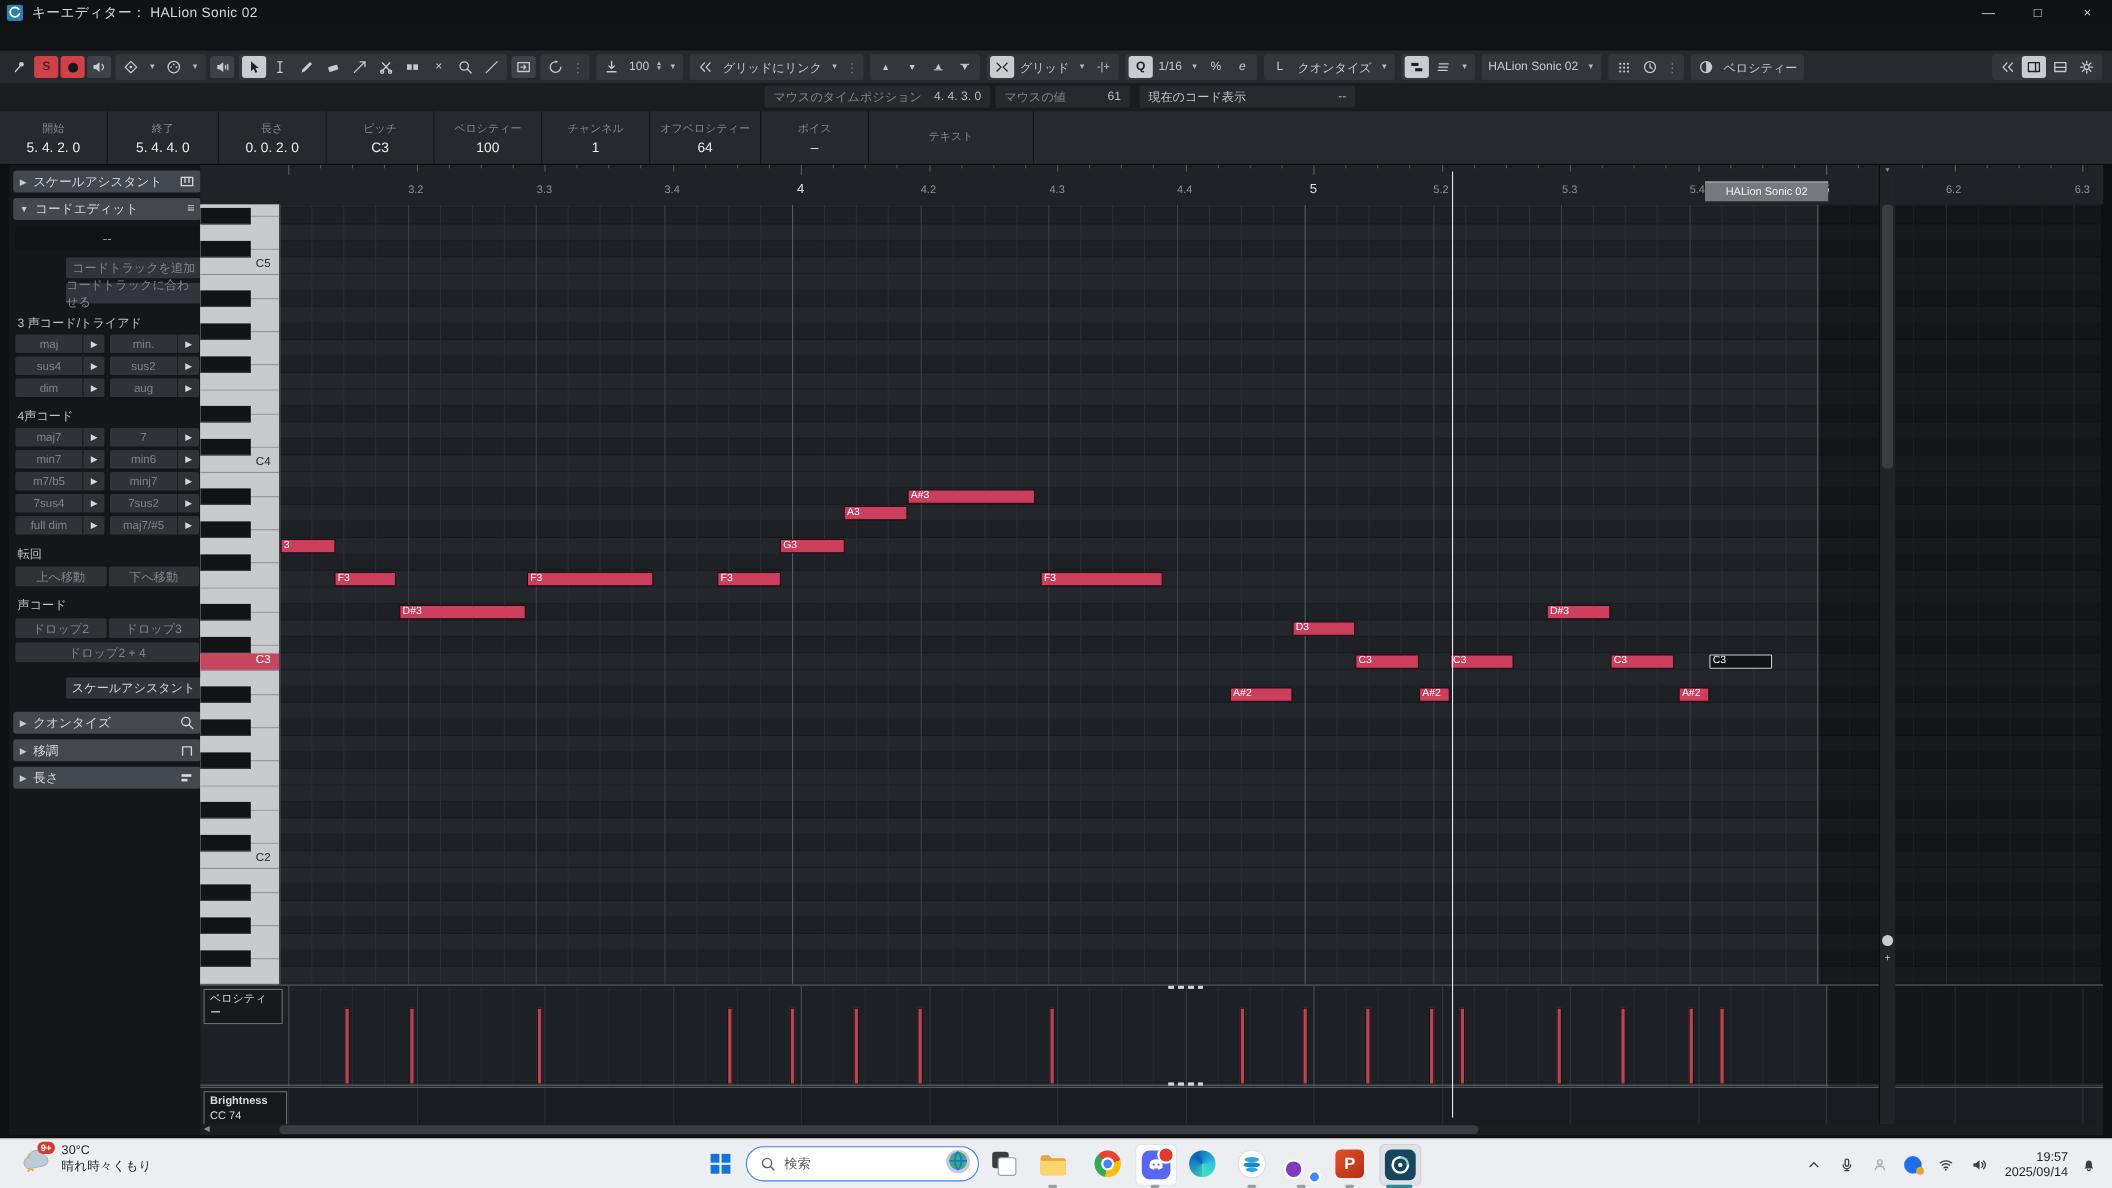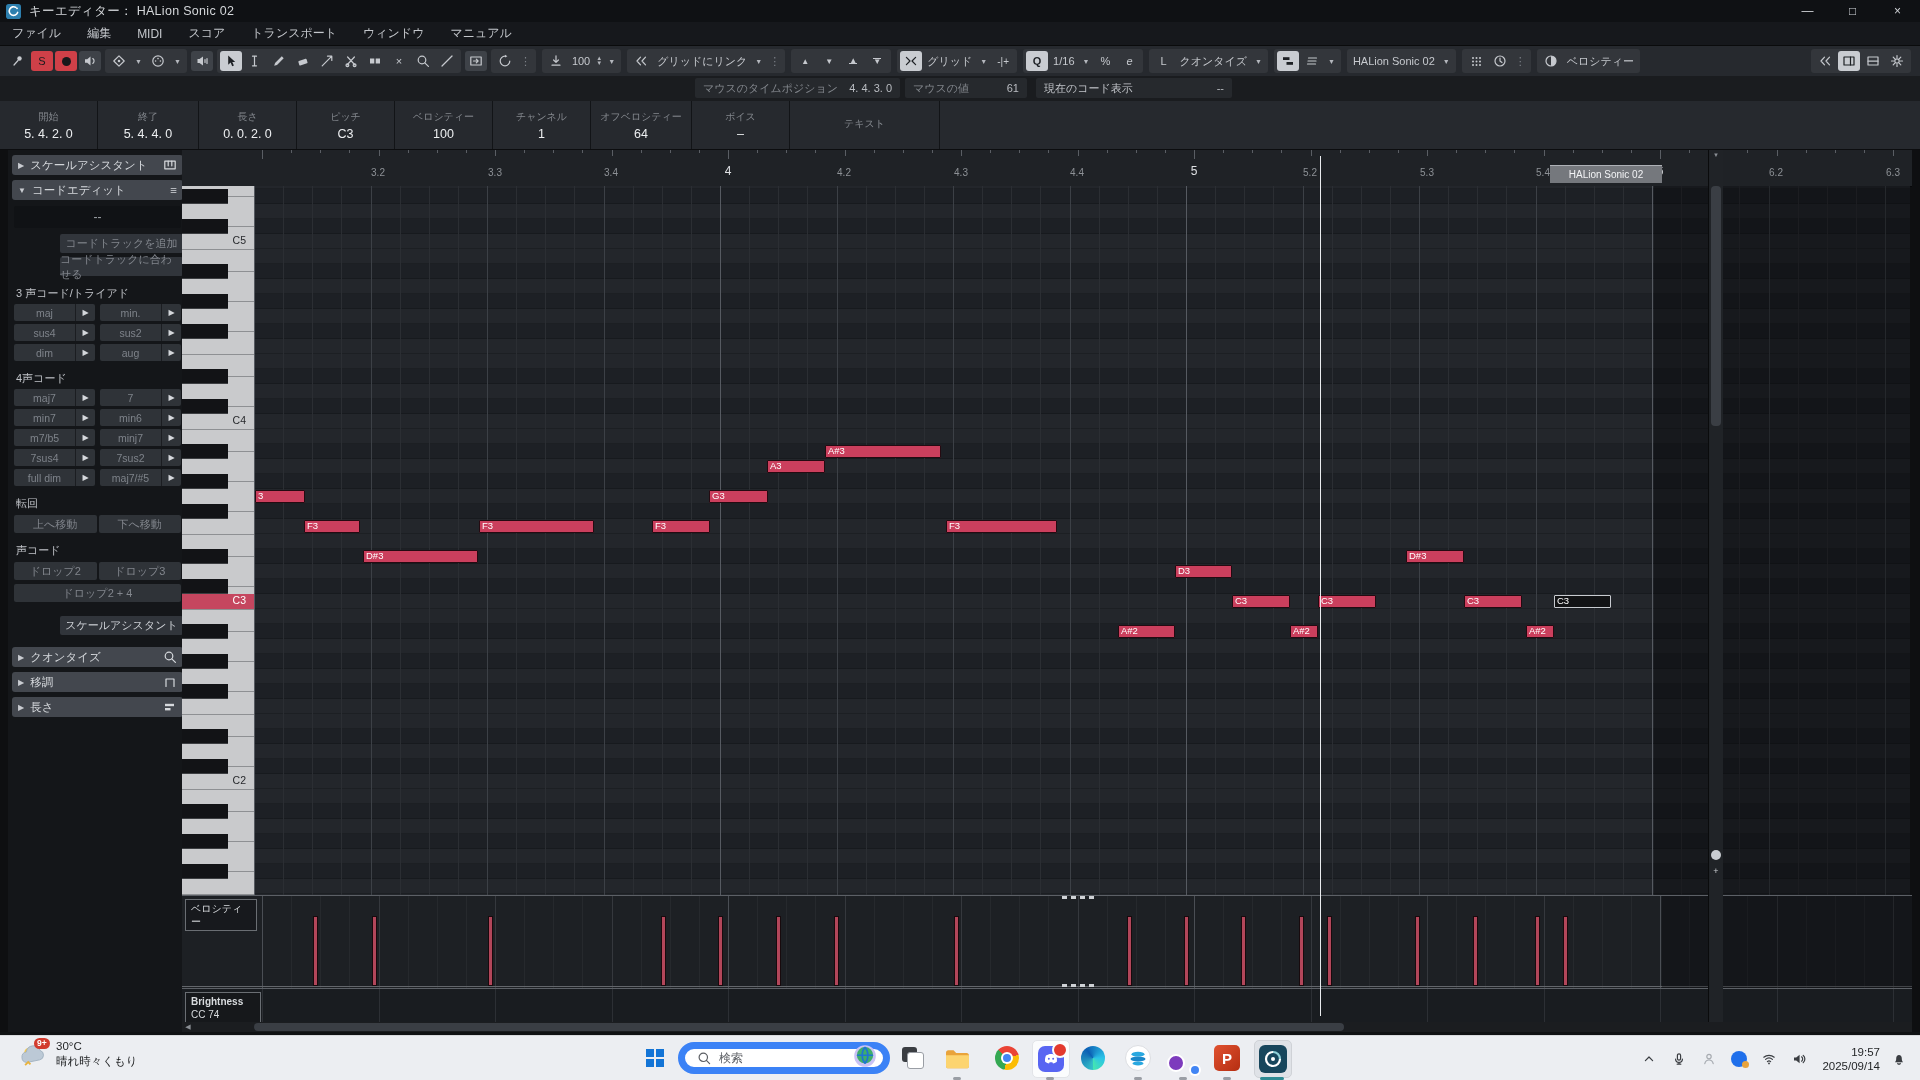--- a/index.html
+++ b/index.html
@@ -68,21 +68,21 @@
   .playhead{position:absolute;width:1px;background:#e9ebee;z-index:40;}
   .partlabel{position:absolute;background:#75787d;border-top:1px solid #aeb1b6;color:#f2f3f5;font-size:10px;display:flex;align-items:center;justify-content:center;white-space:nowrap;overflow:hidden;}
   .dashhandle{position:absolute;width:34px;height:3px;background:repeating-linear-gradient(90deg,#cfd2d6 0 5px,transparent 5px 9px);}
   
   .taskbar{left:0;top:1035px;width:1920px;height:45px;background:#eceef2;border-top:1px solid #d8dadd;color:#222;}
   .weather{position:absolute;left:18px;top:3px;display:flex;align-items:center;gap:6px;}
   .weather .wtxt{font-size:11.5px;color:#1f2123;line-height:15px;}
   .badge9{position:absolute;left:16px;top:-3px;background:#d23b2e;color:#fff;font-size:8.5px;border-radius:7px;padding:0 3px;line-height:11px;font-weight:bold;}
   .startbtn{position:absolute;display:grid;grid-template-columns:8px 8px;grid-gap:2px;}
   .startbtn i{width:8px;height:8px;background:#1374d6;display:block;}
-  .searchpill{position:absolute;left:678px;top:6px;width:212px;height:32px;background:#fff;border:7px solid #3b82f6;border-radius:17px;display:flex;align-items:center;padding:0 6px 0 12px;box-sizing:border-box;gap:8px;}
+  .searchpill{position:absolute;left:678px;top:6px;width:212px;height:32px;background:#fff;border:1px solid #3b82f6;border-radius:17px;display:flex;align-items:center;padding:0 6px 0 12px;box-sizing:border-box;gap:8px;}
   .searchpill .ph{font-size:12px;color:#5b5e63;flex:1;}
   .appicon{position:absolute;top:4px;width:36px;height:36px;display:flex;align-items:center;justify-content:center;border-radius:5px;}
   .appicon.plate{background:#fbfcfd;border:1px solid #e2e4e8;}
   .appicon.plate2{background:#dfe2e7;border:1px solid #cfd2d7;}
   .rundash{position:absolute;top:41px;width:8px;height:3px;border-radius:2px;background:#9a9ea5;}
   .rundash.activebar{width:24px;background:#2e8b94;}
   .tray{position:absolute;right:0;top:0;height:45px;display:flex;align-items:center;color:#3a3d42;}
   .trayicon{width:30px;display:flex;align-items:center;justify-content:center;}
   .clockblk{text-align:right;font-size:11.5px;color:#1f2123;line-height:14px;margin:0 4px 0 8px;}
   .chrome-outer{width:24px;height:24px;border-radius:50%;background:conic-gradient(from -45deg,#ea4335 0 33%,#fbbc05 0 66%,#34a853 0 100%);position:relative;}
@@ -110,29 +110,20 @@
         </svg>
       </span>
     <span class="title">キーエディター： HALion Sonic 02</span>
     <span class="wincontrols">
       <span>—</span>
       <span>□</span>
       <span>×</span>
     </span>
   </div>
 
-  <div class="abs menubar">
-    <span class="mitem">ファイル</span>
-    <span class="mitem">編集</span>
-    <span class="mitem">MIDI</span>
-    <span class="mitem">スコア</span>
-    <span class="mitem">トランスポート</span>
-    <span class="mitem">ウィンドウ</span>
-    <span class="mitem">マニュアル</span>
-  </div>
 
   <div class="abs toolbar">
     <span class="tbtn flat ticon">
         <svg viewBox="0 0 14 14" width="14" height="14" fill="none" stroke="currentColor" stroke-width="1.2" stroke-linecap="round" stroke-linejoin="round">
           <circle cx="8.5" cy="4.5" r="2.2" fill="currentColor" stroke="none"></circle>
           <path d="M7 6.5 3 11"></path>
         </svg>
       </span>
     <span class="tbtn red">S</span>
     <span class="tbtn red">

